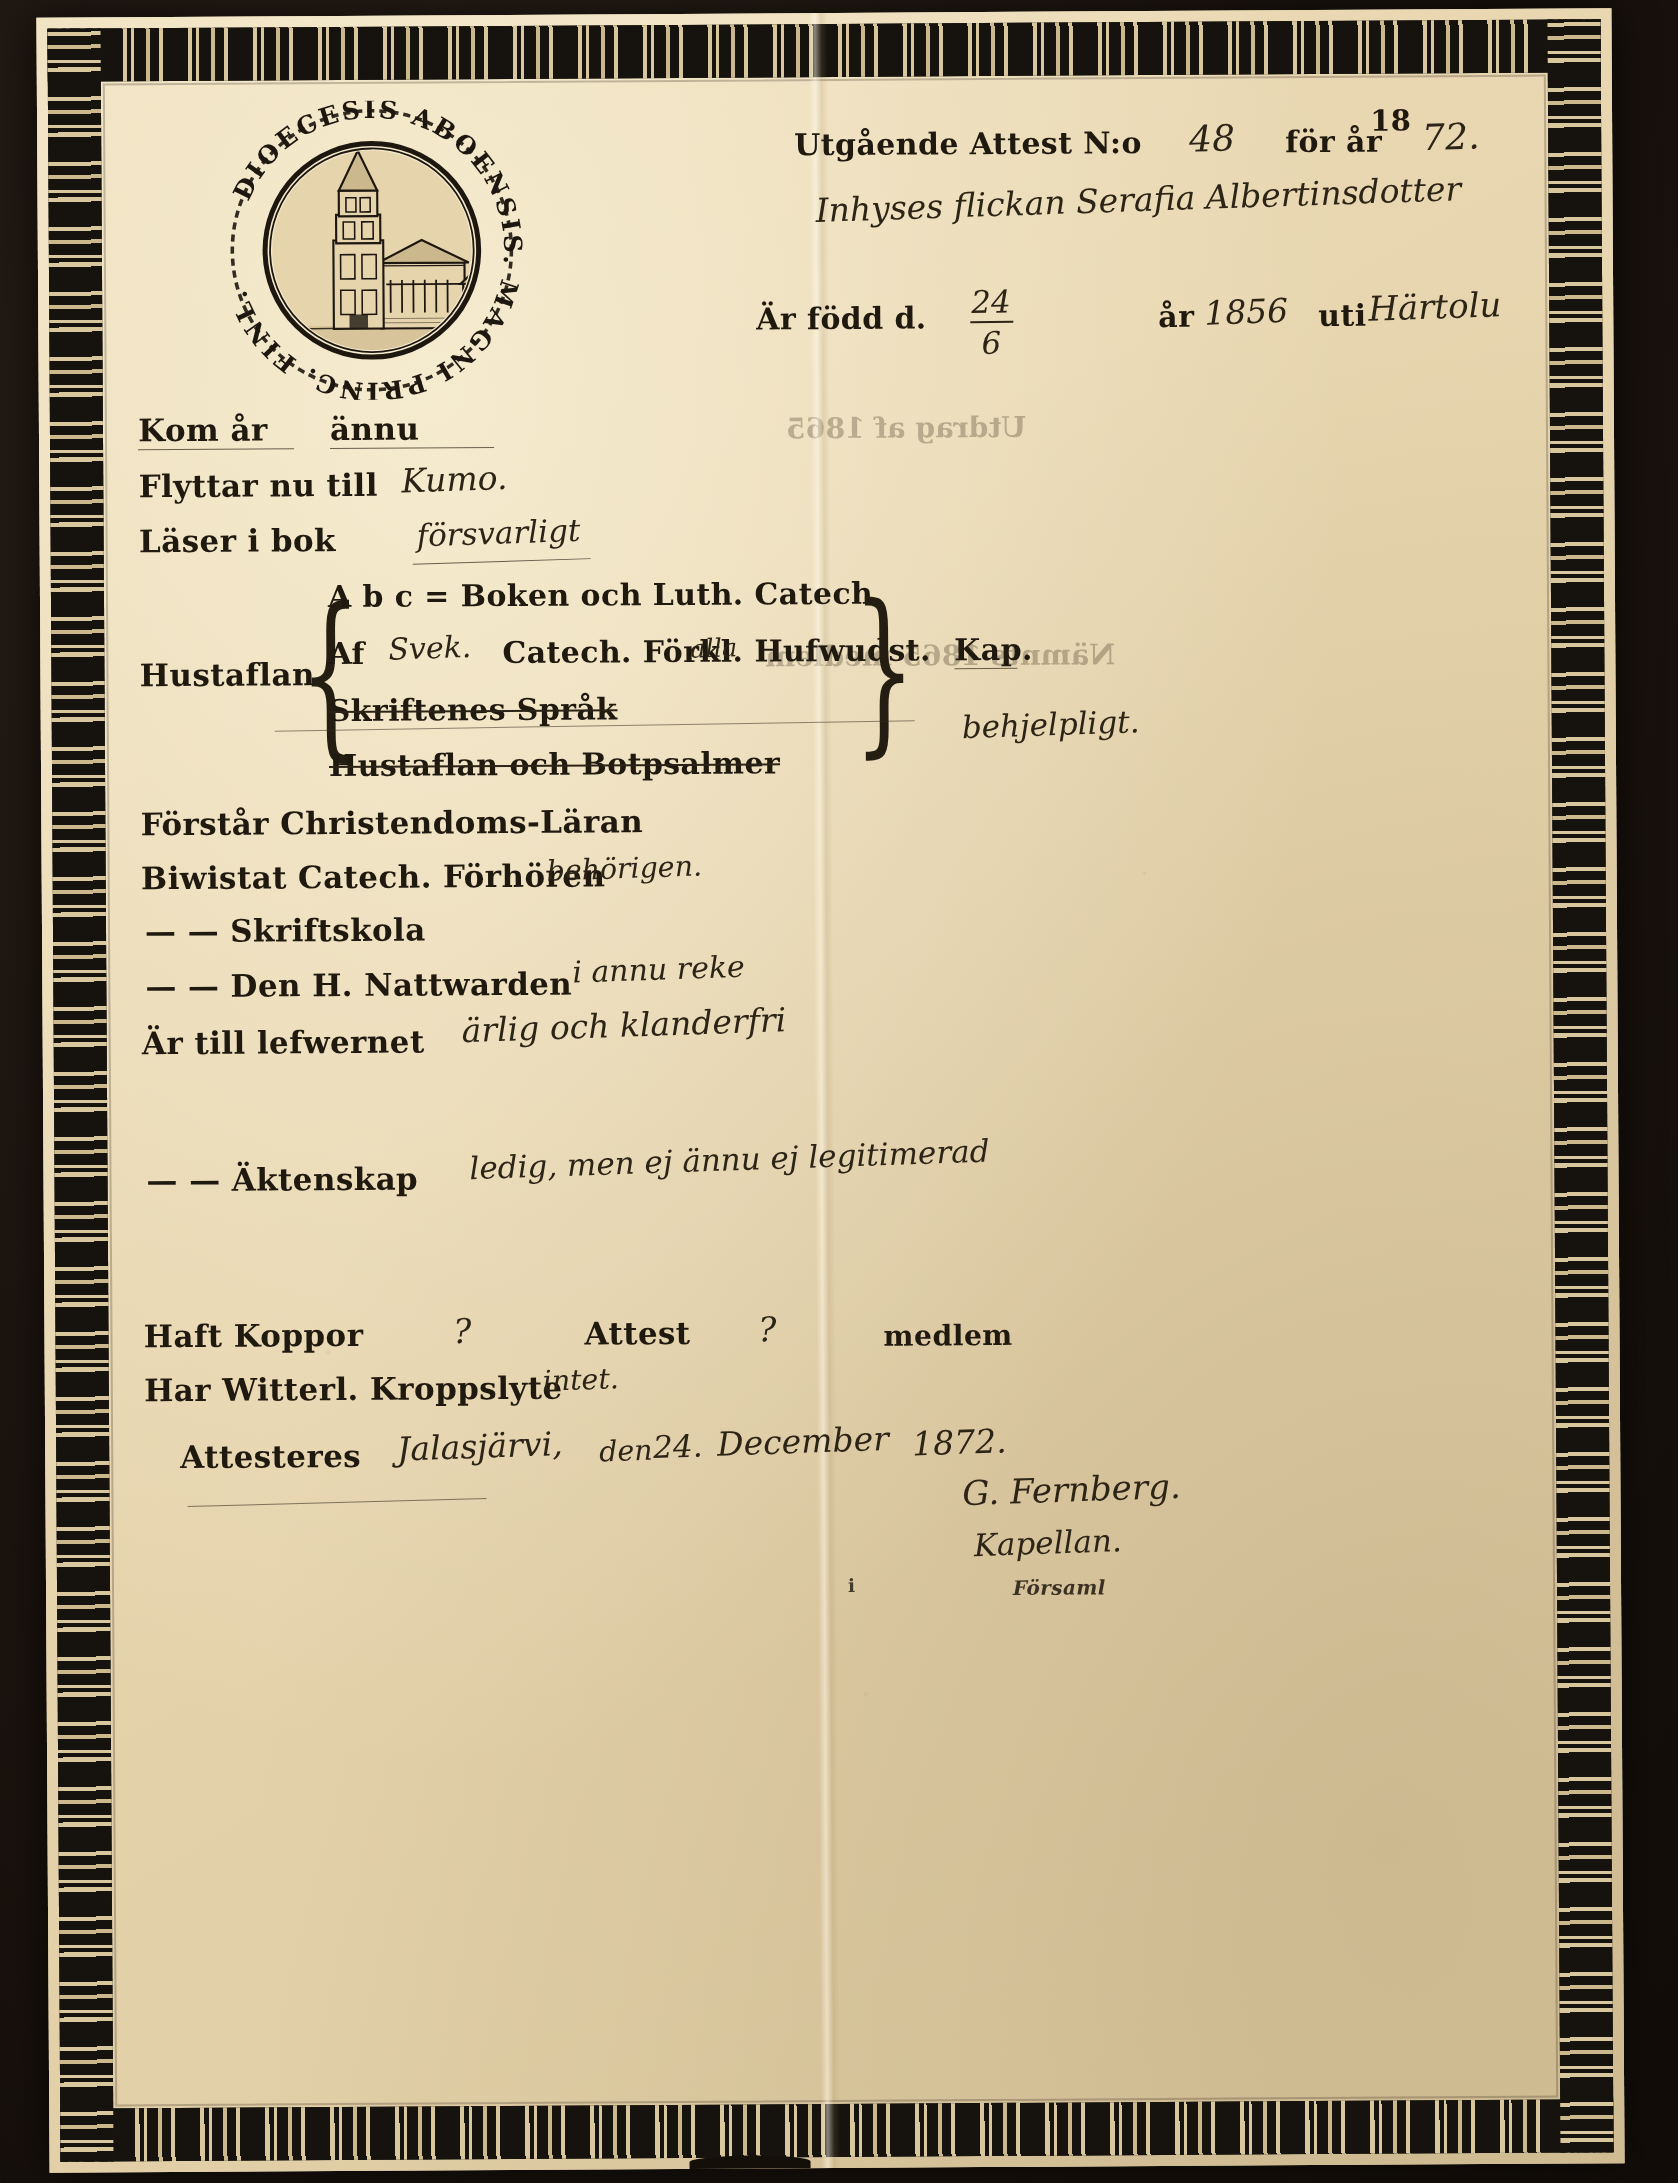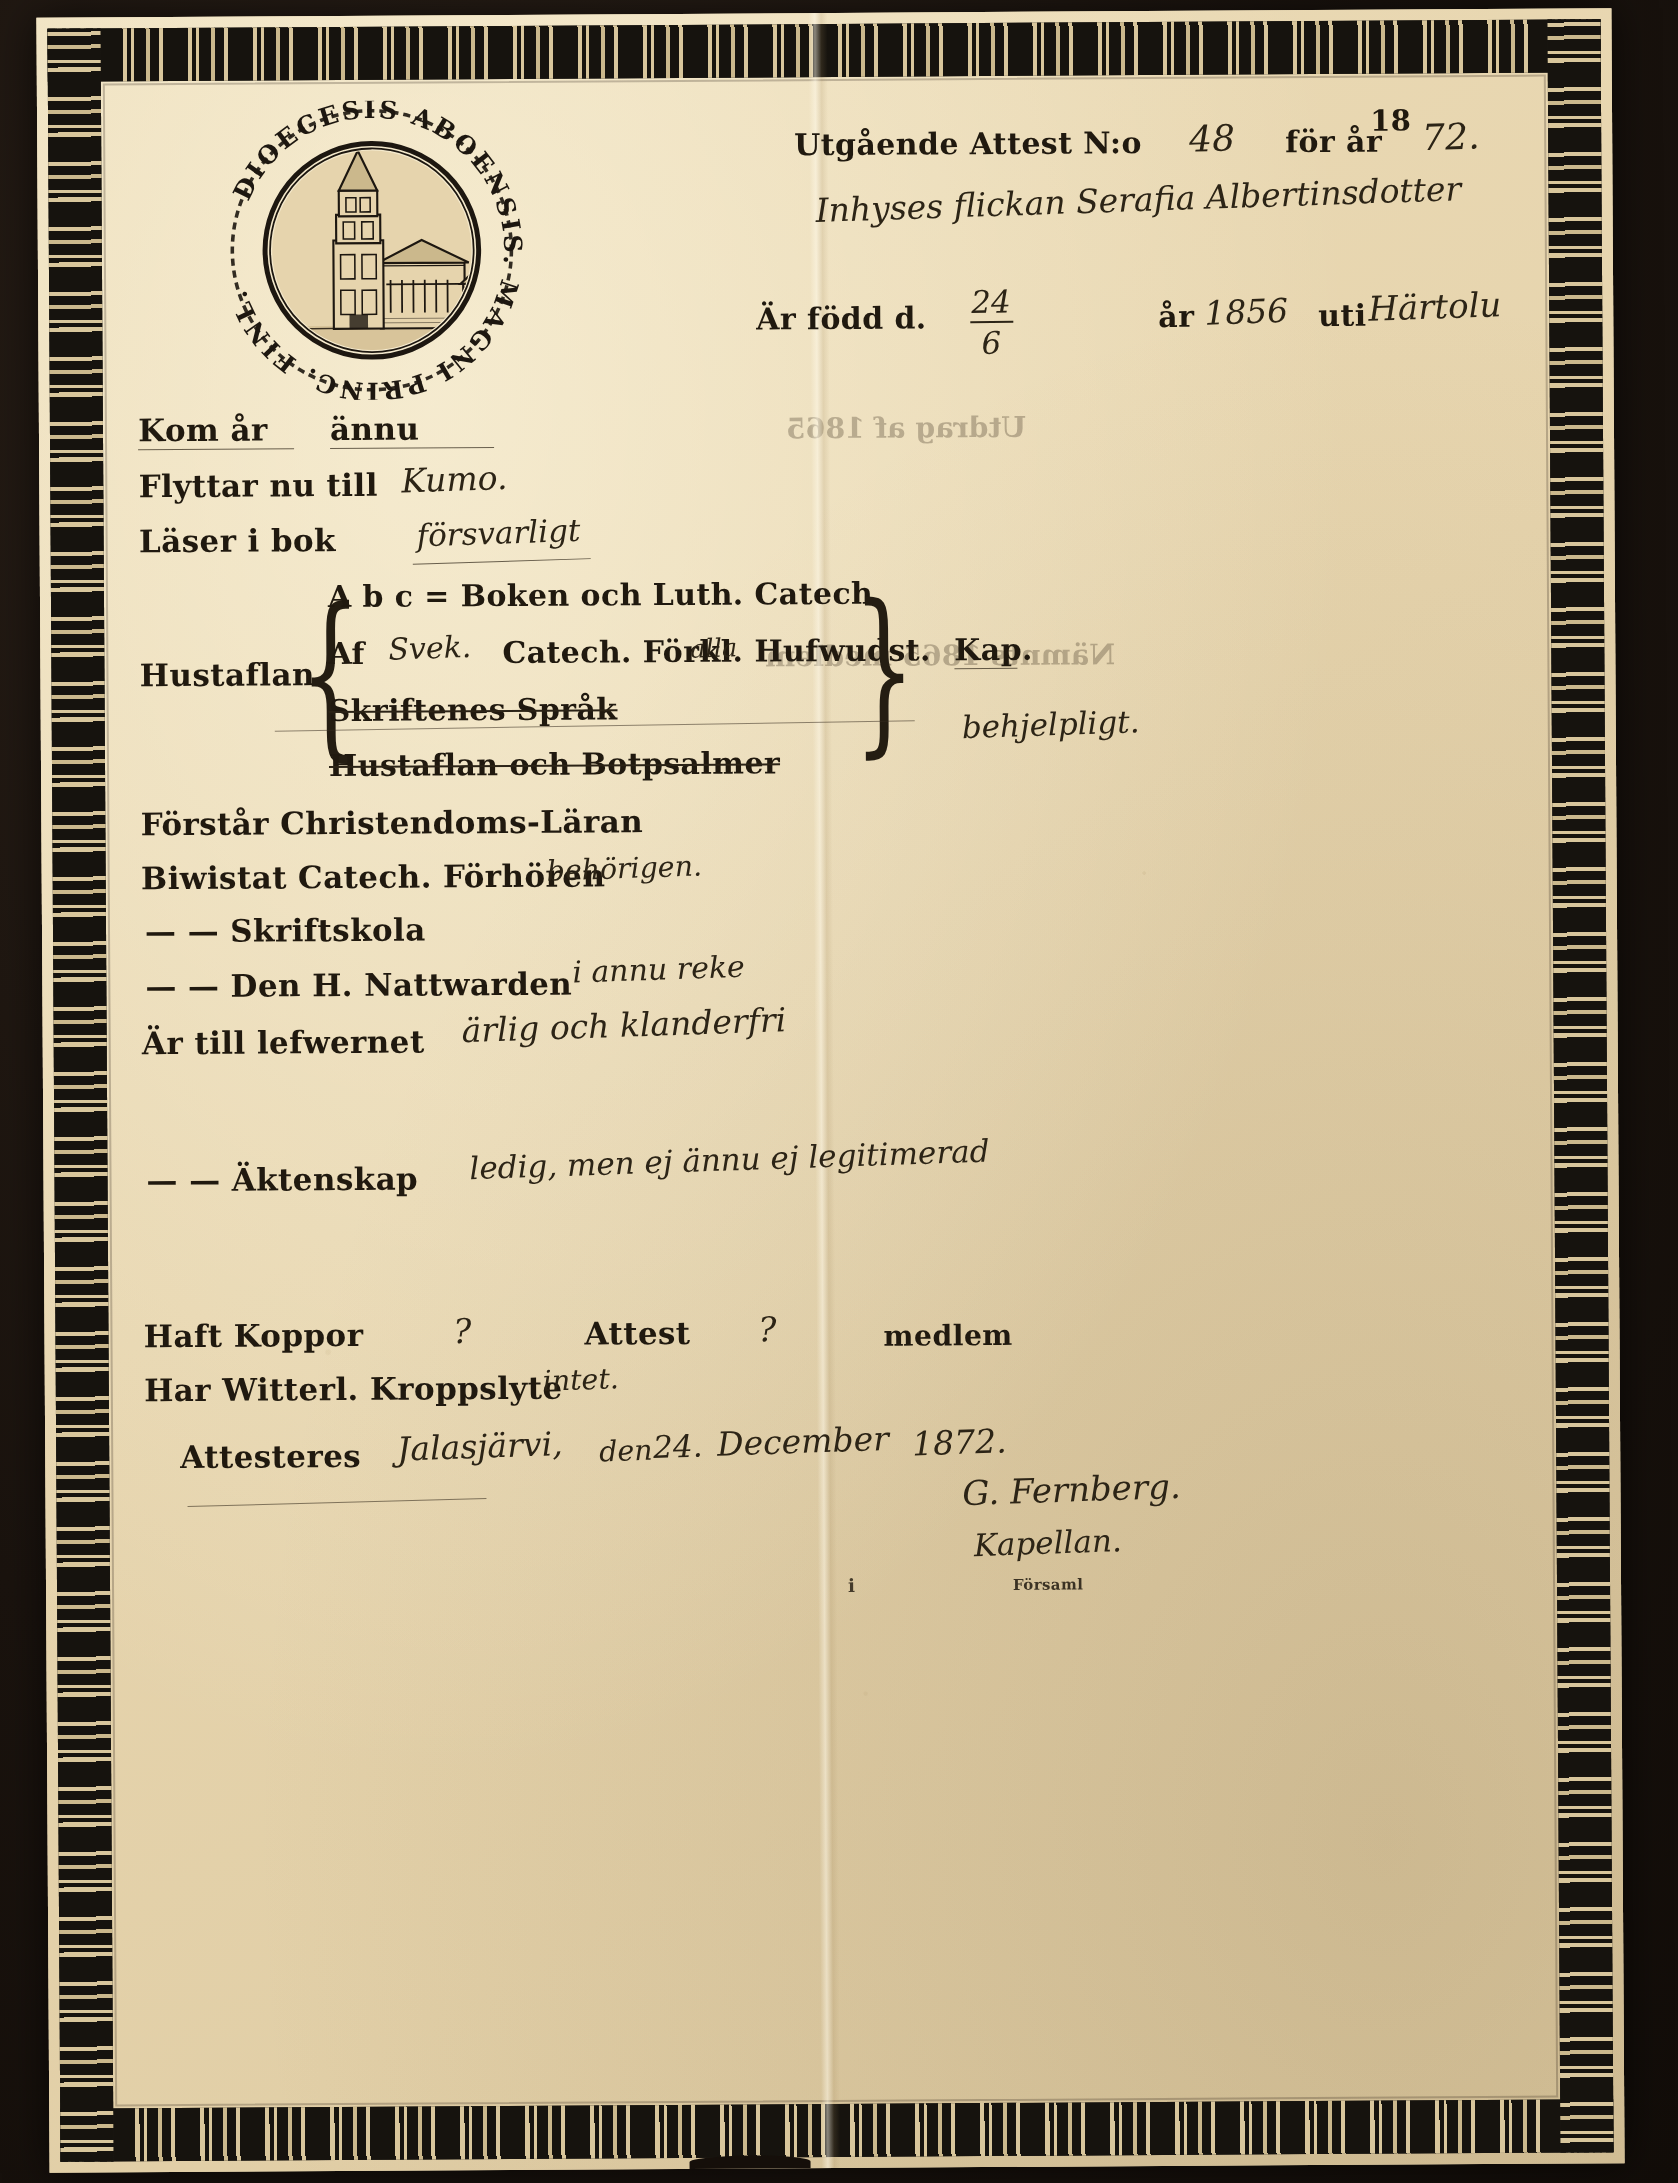--- a/index.html
+++ b/index.html
@@ -368,19 +368,19 @@
     <div class="row printed" style="left:57px; top:1351px; font-size:31px;">Attesteres</div>
     <div class="row hand" style="left:274px; top:1343px; font-size:33px;">Jalasjärvi,</div>
     <div class="row hand" style="left:476px; top:1350px; font-size:28.4px;">den</div>
     <div class="row hand" style="left:530px; top:1344px; font-size:31px;">24.</div>
     <div class="row hand" style="left:594px; top:1340px; font-size:33px;">December</div>
     <div class="row hand" style="left:789px; top:1341px; font-size:33px;">1872.</div>
     <div class="ul-line" style="left:64px; top:1415px; width:299px; transform:rotate(-1.2deg); opacity:.6;"></div>
 
     <div class="row hand" style="left:839px; top:1390px; font-size:34px;">G. Fernberg.</div>
     <div class="row hand" style="left:850px; top:1444px; font-size:31px;">Kapellan.</div>
-    <div class="row printed" style="left:889px; top:1493px; font-size:15px; opacity:.85;">Församl</div>
+    <div class="row printed" style="left:889px; top:1493px; font-size:20px; opacity:.85;font-style:italic;">Församl</div>
     <div class="row printed" style="left:724px; top:1491px; font-size:18.5px; opacity:.8;">i</div>
   </div>
 
   <div class="edge-tear" style="left:640px; top:2142px; width:121px; height:12.8px; border-radius:50% 50% 0 0;"></div>
 </div>
 
 
 </body></html>

